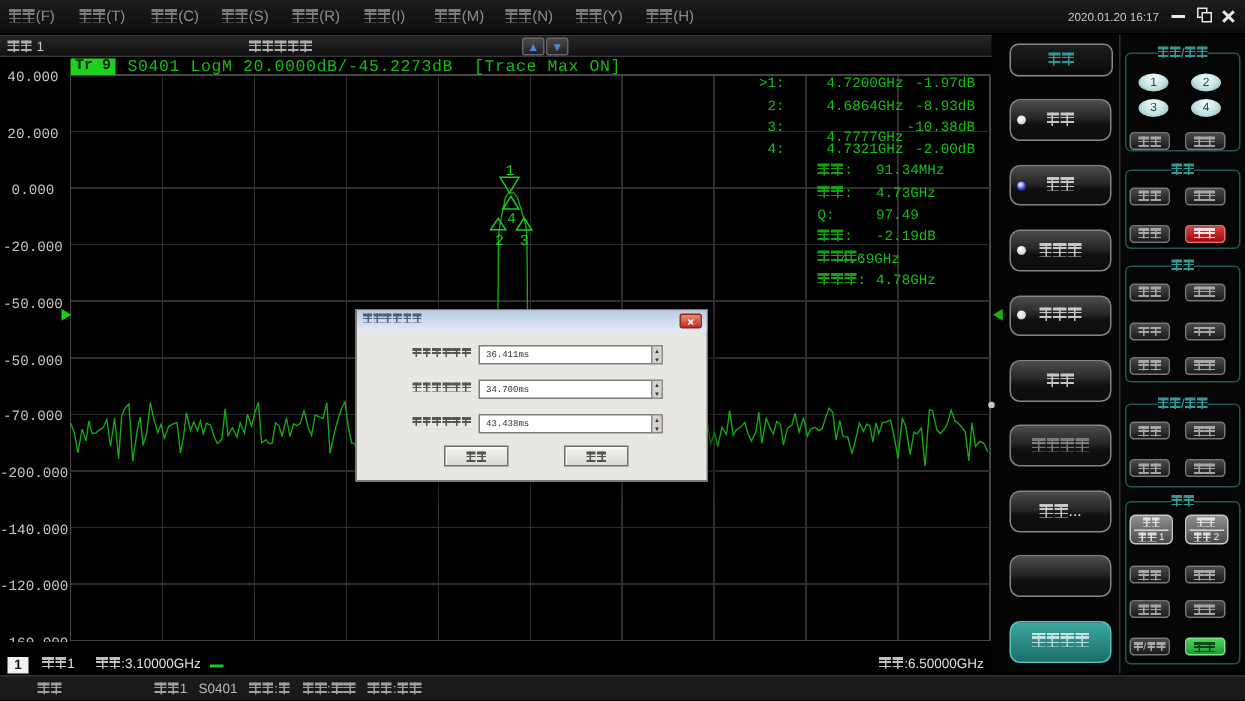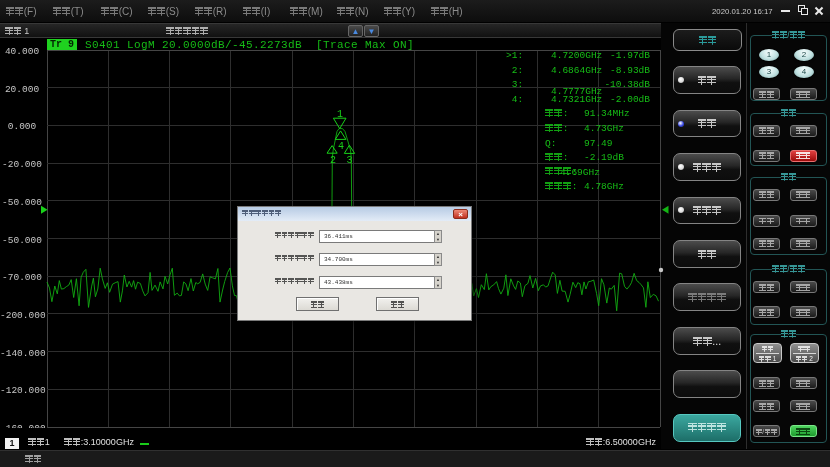--- a/index.html
+++ b/index.html
@@ -257,20 +257,21 @@
 <div id="chbox" style="z-index:6">1</div>
 <div class="st" style="left:28px;top:9px;font-size:9px;color:#e0e0e0"><i></i><i></i>1</div>
 <div class="st" style="left:64px;top:9px;font-size:9px;color:#e0e0e0"><i></i><i></i>:3.10000GHz</div>
 <div class="abs" style="left:140px;top:14.5px;width:9px;height:2px;background:#19cc19"></div>
 </div>
 <div class="abs" style="left:586px;top:437px;font-size:9px;color:#e0e0e0;z-index:6"><i></i><i></i>:6.50000GHz</div>
 
 <div id="sbar">
 
 <div class="st" style="left:25px"><i></i><i></i></div>
+<div class="st" style="left:103px"><i></i><i></i>1&nbsp;&nbsp;&nbsp;S0401&nbsp;&nbsp;&nbsp;<i></i><i></i>:<i></i>&nbsp;&nbsp;&nbsp;<i></i><i></i>:<i></i><i></i>&nbsp;&nbsp;&nbsp;<i></i><i></i>:<i></i><i></i></div>
 </div>
 
 <div id="dlg">
 <div id="dtitle"><i></i><i></i><i></i><i></i><i></i><i></i></div>
 <div id="dx">×</div>
 <div class="dlab" style="left:28px;top:25px"><i></i><i></i><i></i><i></i><i></i><i></i></div>
 <div class="dinp" style="top:23px">36.411ms</div>
 <div class="dspin" style="top:23px">▲<br>▼</div>
 <div class="dlab" style="left:28px;top:48px"><i></i><i></i><i></i><i></i><i></i><i></i></div>
 <div class="dinp" style="top:46px">34.700ms</div>

